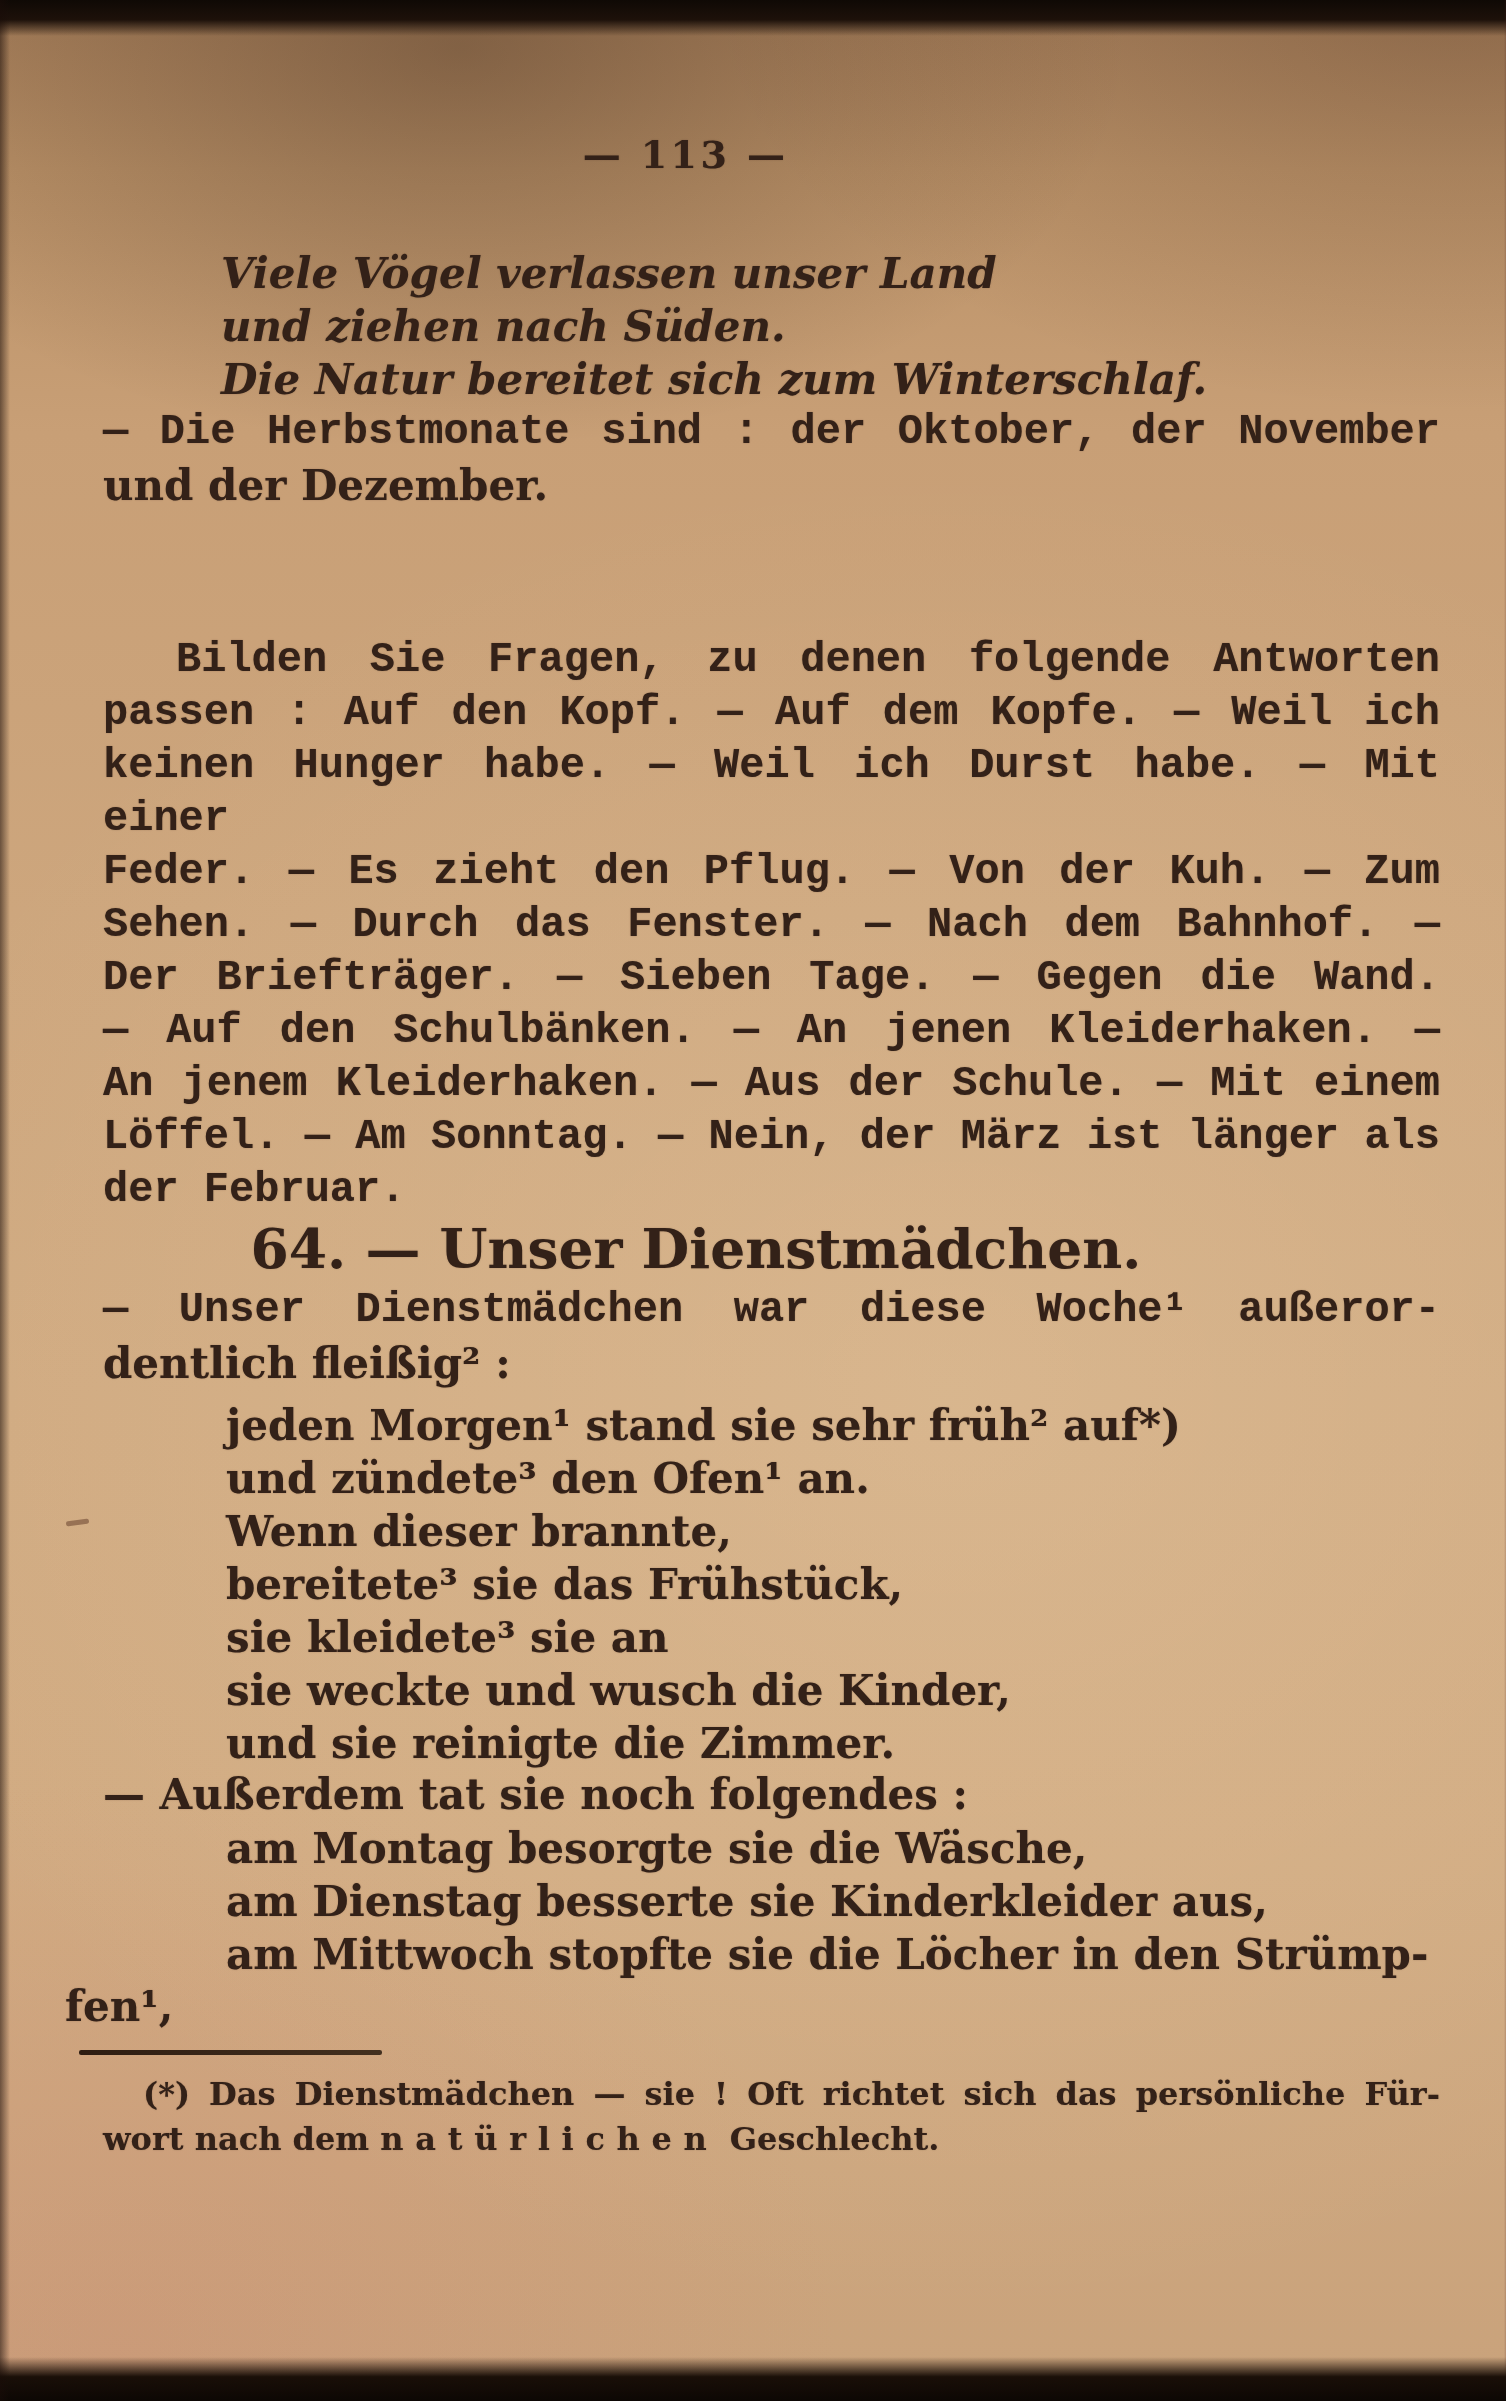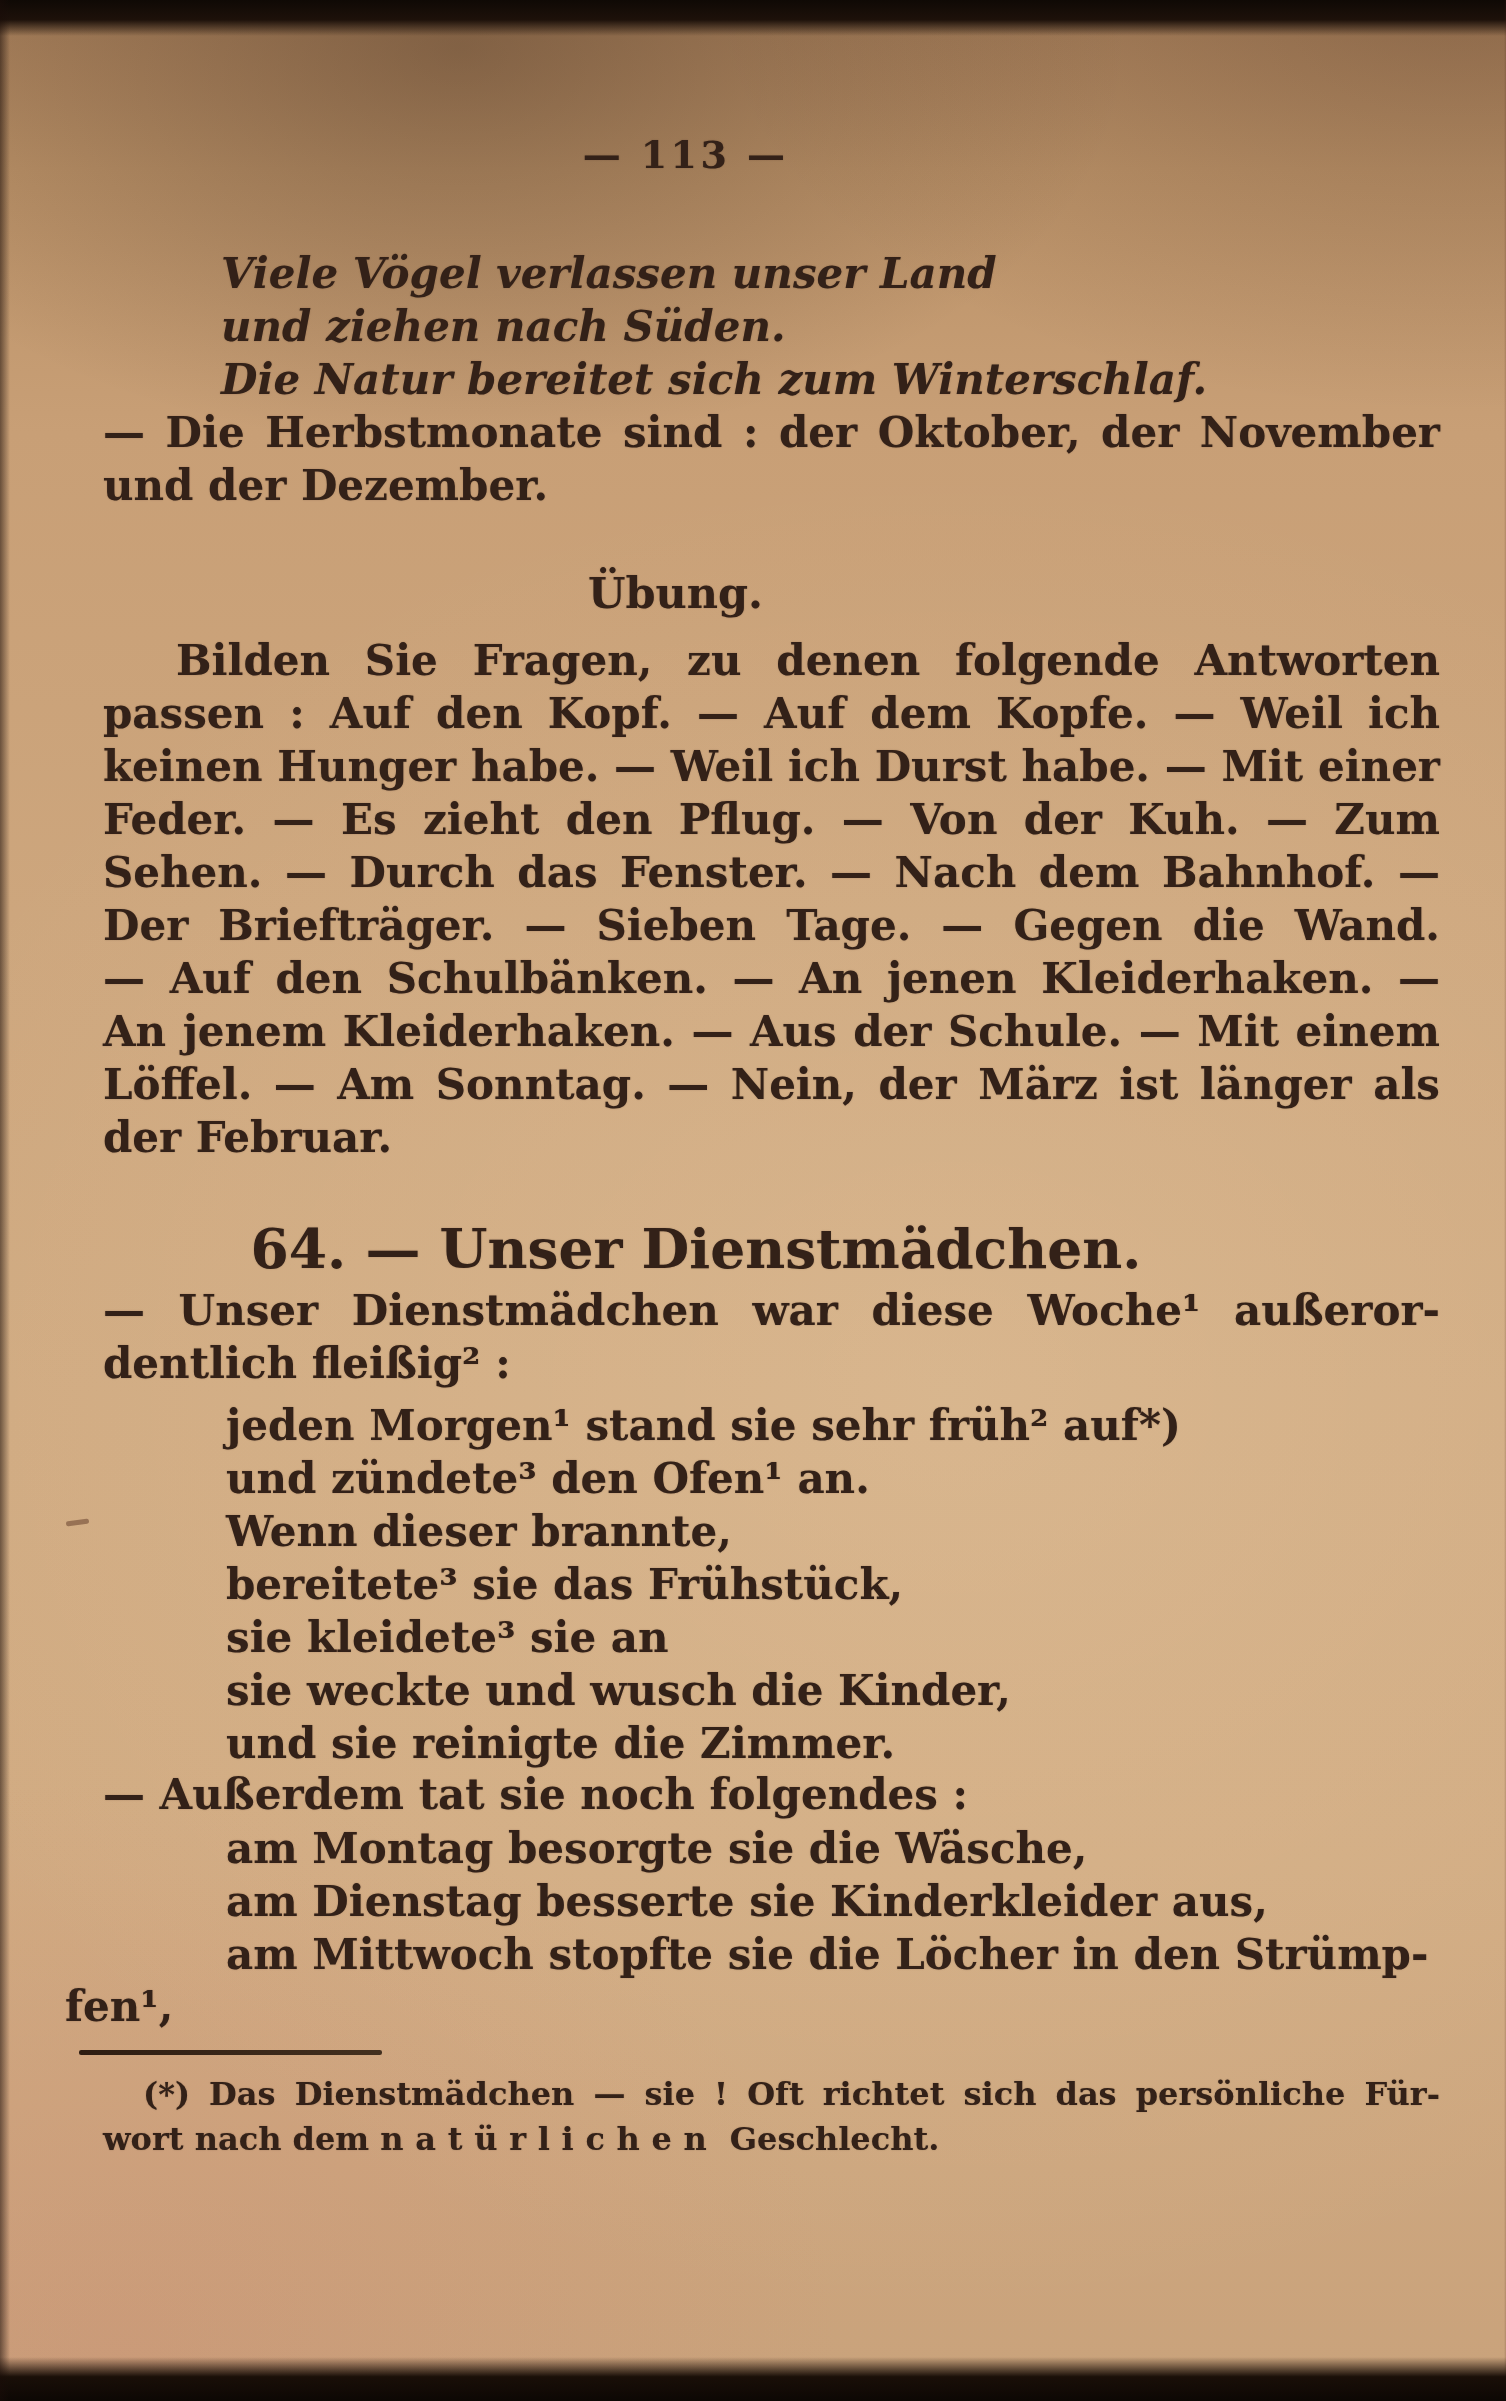--- a/index.html
+++ b/index.html
@@ -28,21 +28,21 @@
     background:linear-gradient(90deg,rgba(25,12,8,0.55),rgba(25,12,8,0));}
 
   .ink{color:#332118;font-weight:bold;text-shadow:0 0 1.4px rgba(52,30,16,0.35);}
   .abs{position:absolute;}
 
   #page-number{top:132px;left:0;width:1371px;text-align:center;
     font-size:38px;letter-spacing:3.4px;}
 
   .textcol{left:103px;width:1337px;}
   .line{line-height:53px;font-size:42px;white-space:nowrap;}
-  .jline{line-height:53px;font-size:42px;text-align:justify;text-align-last:justify;white-space:normal;}
+  .jline{line-height:53px;font-size:42px;text-align:justify;text-align-last:justify;white-space:normal;font-family:Liberation Mono, monospace;}
 
   #verse{top:247px;}
   .v-ind{padding-left:118px;font-style:italic;}
 
   #uebung-heading{top:568px;left:0;width:1351px;text-align:center;font-size:43px;}
   #uebung-para{top:634px;}
   .first-indent{text-indent:73px;}
   .lastline{text-align:left;text-align-last:left;}
 
   #lesson-heading{top:1216px;left:0;width:1392px;text-align:center;font-size:55px;}
@@ -76,21 +76,20 @@
   <div class="abs ink" id="page-number">— 113 —</div>
 
   <div class="abs textcol" id="verse">
     <div class="line ink v-ind">Viele Vögel verlassen unser Land</div>
     <div class="line ink v-ind">und ziehen nach Süden.</div>
     <div class="line ink v-ind">Die Natur bereitet sich zum Winterschlaf.</div>
     <div class="jline ink">— Die Herbstmonate sind : der Oktober, der November</div>
     <div class="line ink">und der Dezember.</div>
   </div>
 
-  <div class="abs ink" id="uebung-heading">Übung.</div>
 
   <div class="abs textcol" id="uebung-para">
     <div class="jline ink first-indent">Bilden Sie Fragen, zu denen folgende Antworten</div>
     <div class="jline ink">passen : Auf den Kopf. — Auf dem Kopfe. — Weil ich</div>
     <div class="jline ink">keinen Hunger habe. — Weil ich Durst habe. — Mit einer</div>
     <div class="jline ink">Feder. — Es zieht den Pflug. — Von der Kuh. — Zum</div>
     <div class="jline ink">Sehen. — Durch das Fenster. — Nach dem Bahnhof. —</div>
     <div class="jline ink">Der Briefträger. — Sieben Tage. — Gegen die Wand.</div>
     <div class="jline ink">— Auf den Schulbänken. — An jenen Kleiderhaken. —</div>
     <div class="jline ink">An jenem Kleiderhaken. — Aus der Schule. — Mit einem</div>

